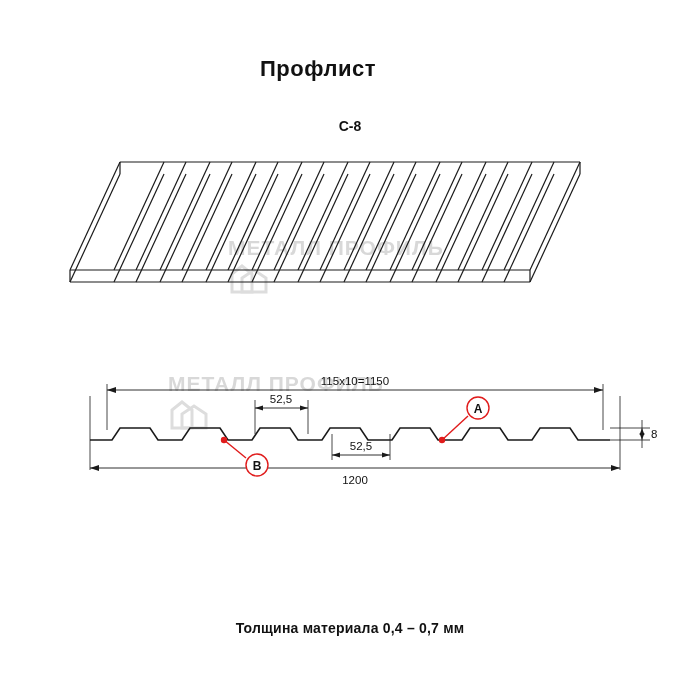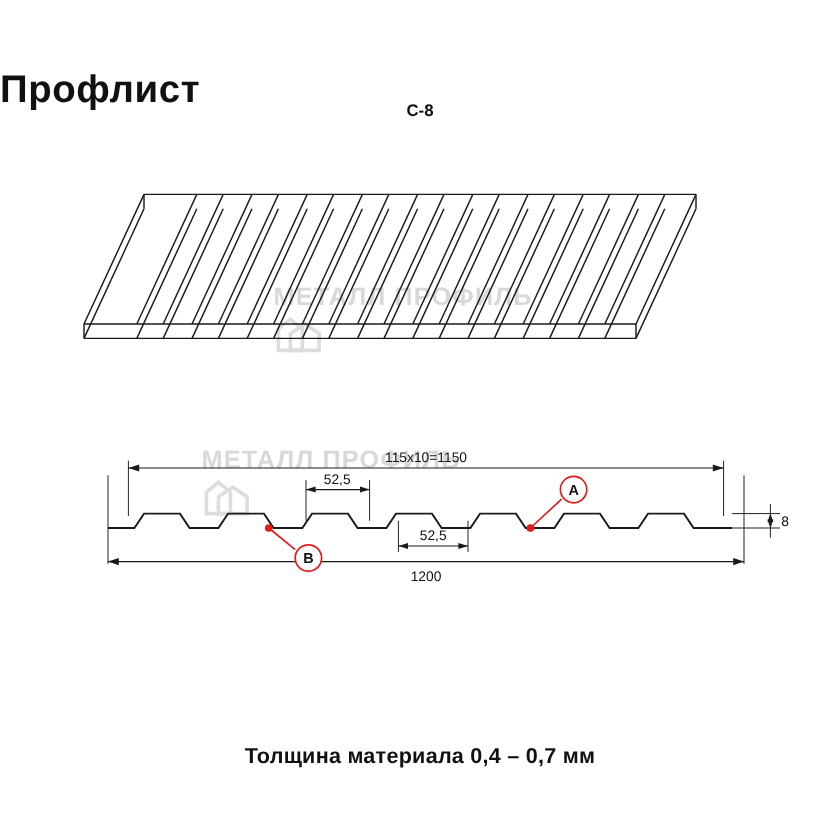--- a/index.html
+++ b/index.html
@@ -18,42 +18,43 @@
   .page {
     position: relative;
     width: 700px;
     height: 700px;
   }
   .title {
     position: absolute;
     top: 56px;
     left: 0;
     width: 636px;
-    font-size: 32px;
+    text-align: center;
+    font-size: 22px;
     font-weight: bold;
     letter-spacing: 0.5px;
     color: #111111;
   }
   .subtitle {
     position: absolute;
-    top: 84px;
+    top: 118px;
     left: 0;
     width: 700px;
     text-align: center;
     font-size: 14px;
     font-weight: bold;
     color: #111111;
   }
   .footer-note {
     position: absolute;
     top: 620px;
     left: 0;
     width: 700px;
     text-align: center;
-    font-size: 18px;
+    font-size: 14px;
     font-weight: bold;
     color: #111111;
     letter-spacing: 0.2px;
   }
   .iso-wrap {
     position: absolute;
     top: 140px;
     left: 60px;
     width: 580px;
     height: 180px;

